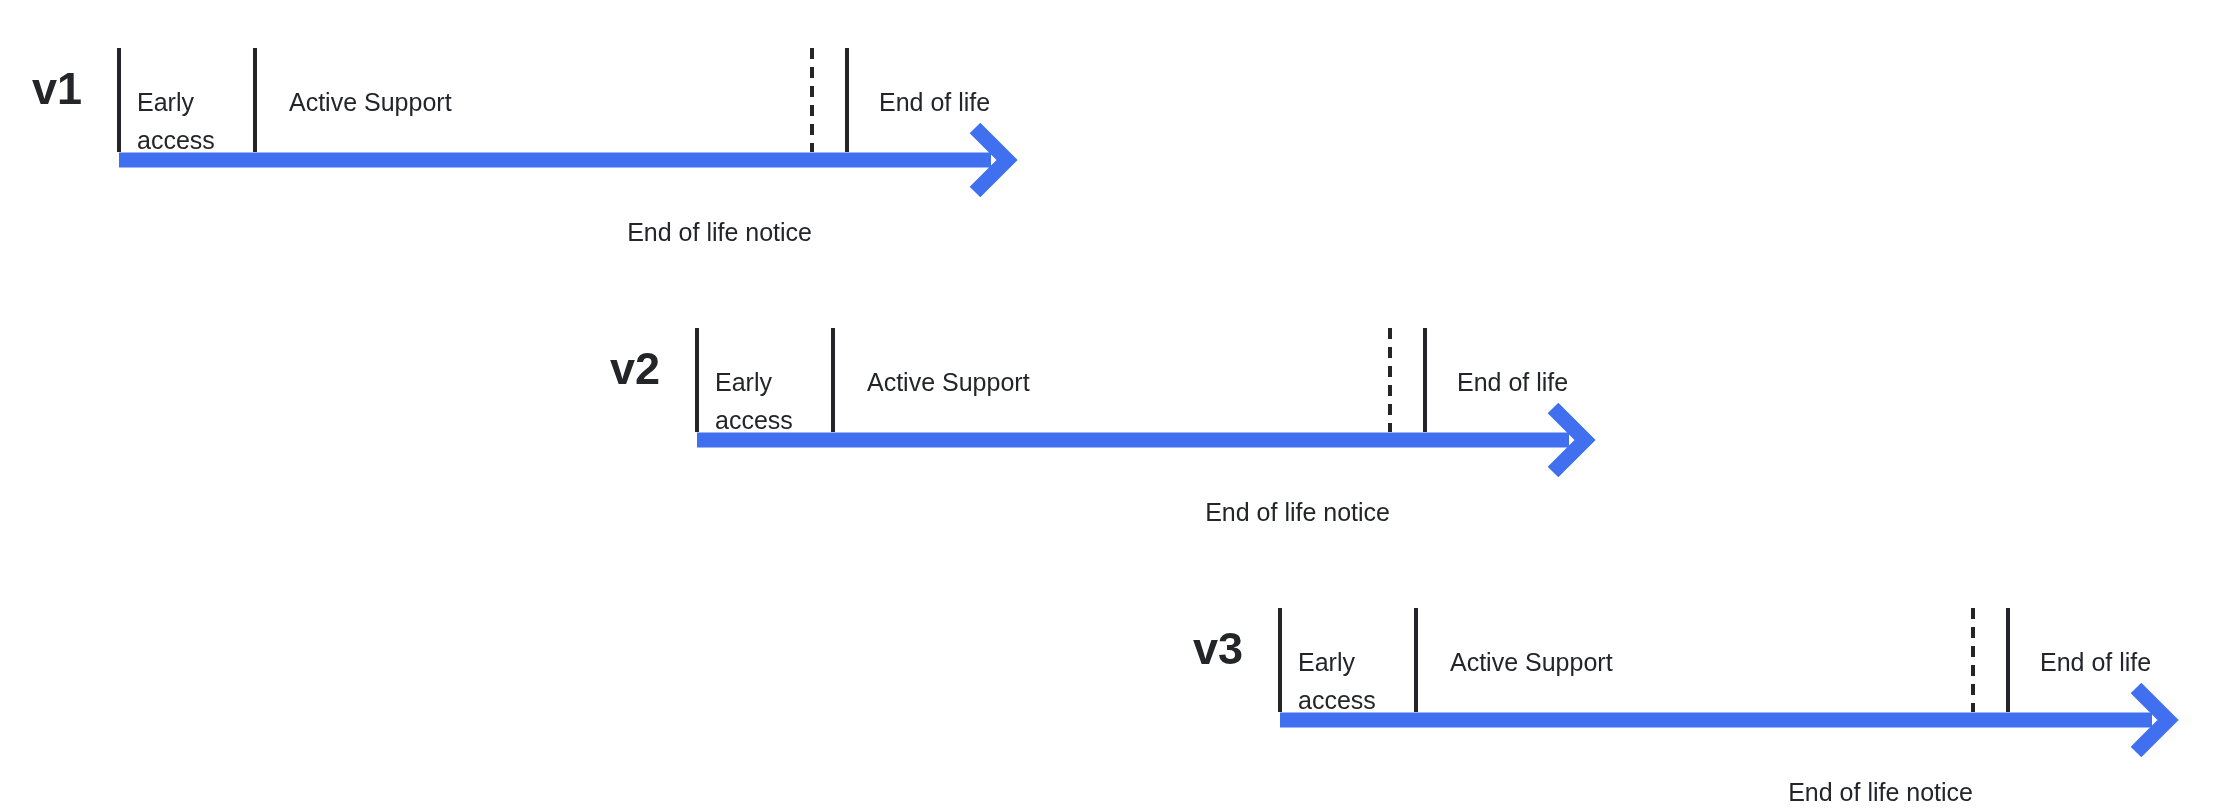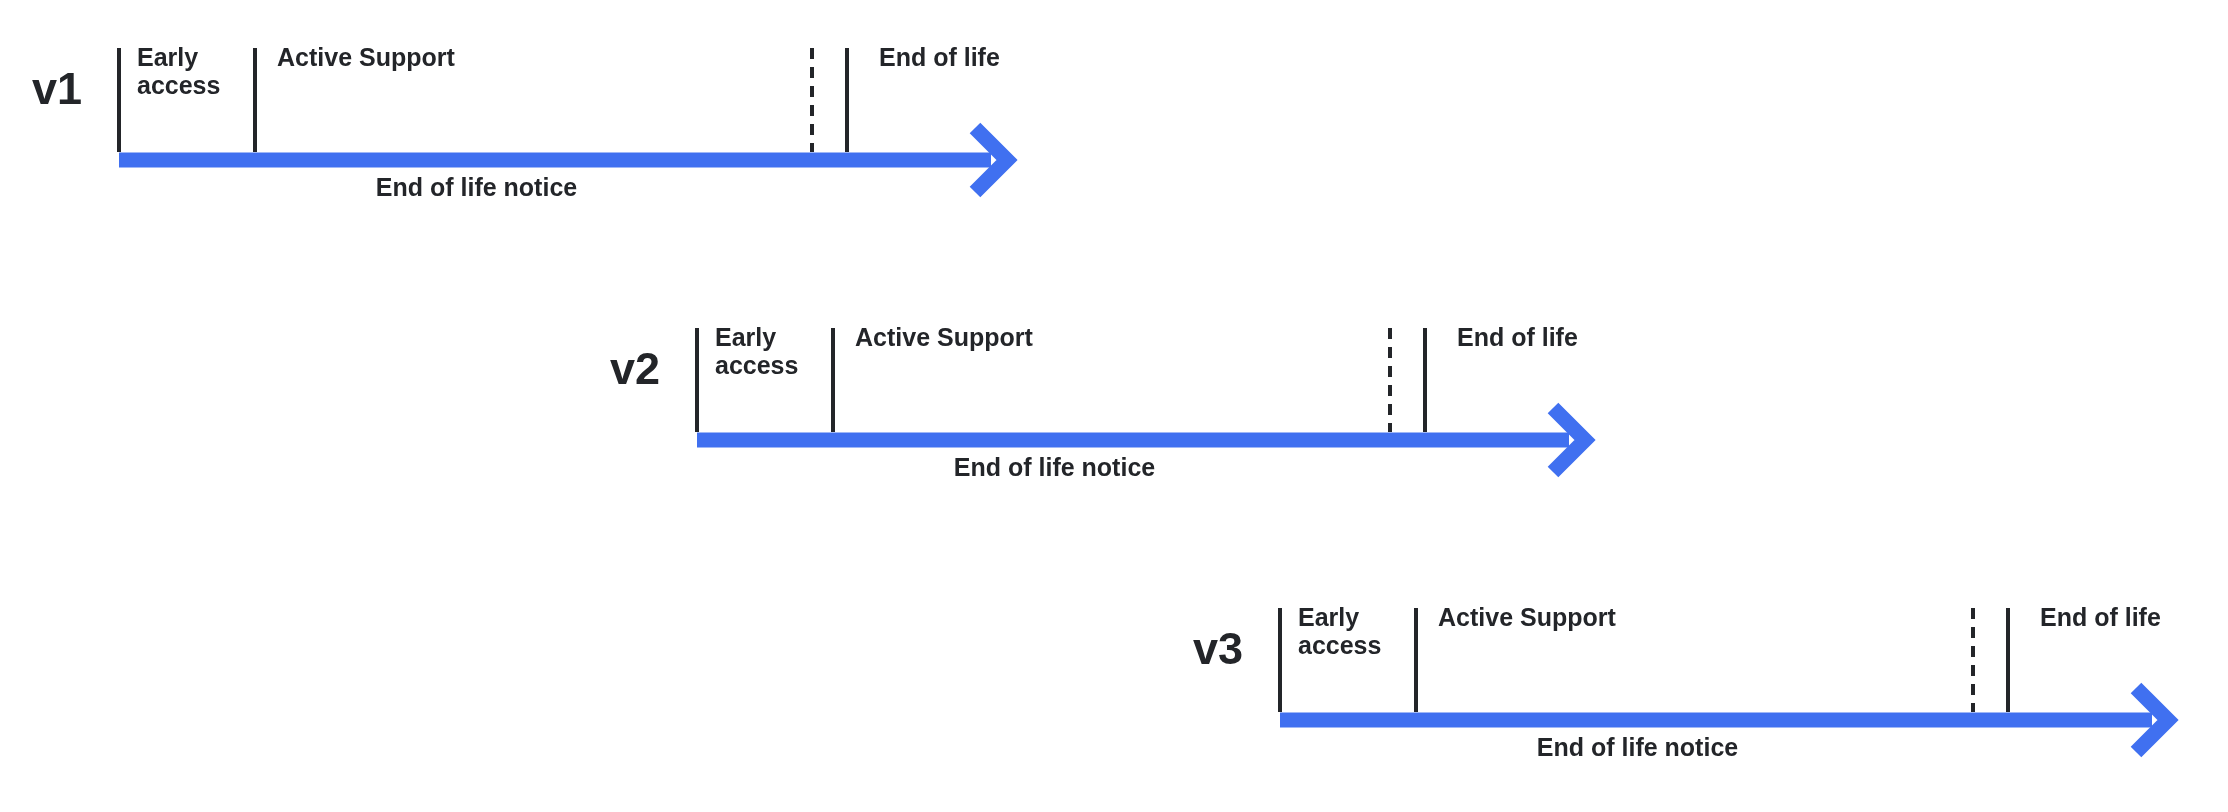--- a/index.html
+++ b/index.html
@@ -61,38 +61,39 @@
   .arrow-head {
     stroke: var(--accent-blue, #4070F0);
     stroke-width: 15;
     fill: none;
     stroke-linejoin: miter;
     stroke-linecap: butt;
   }
   .phase-label {
     position: absolute;
     font-size: 25px;
-    font-weight: 700;
-    line-height: 28px;
+    font-weight: 400;
+    line-height: 38px;
     color: var(--ink, #232529);
     white-space: nowrap;
+    margin-top: 40px;
   }
   .label-early {
     left: 20px;
     top: -5px;
     width: 112px;
     white-space: normal;
   }
-  .label-active { left: 160px; top: -5px; }
+  .label-active { left: 172px; top: -5px; }
   .label-eol    { left: 762px; top: -5px; }
   .label-notice {
-    left: 12px;
+    left: 0;
     top: 125px;
     width: 695px;
-    text-align: center;
+    text-align: right;
   }
 </style>
 </head>
 <body>
 
 <div id="canvas">
 
   <div class="timeline-row row-1">
     <div class="version-label">v1</div>
     <svg class="row-art" width="930" height="175" viewBox="0 0 930 175">

